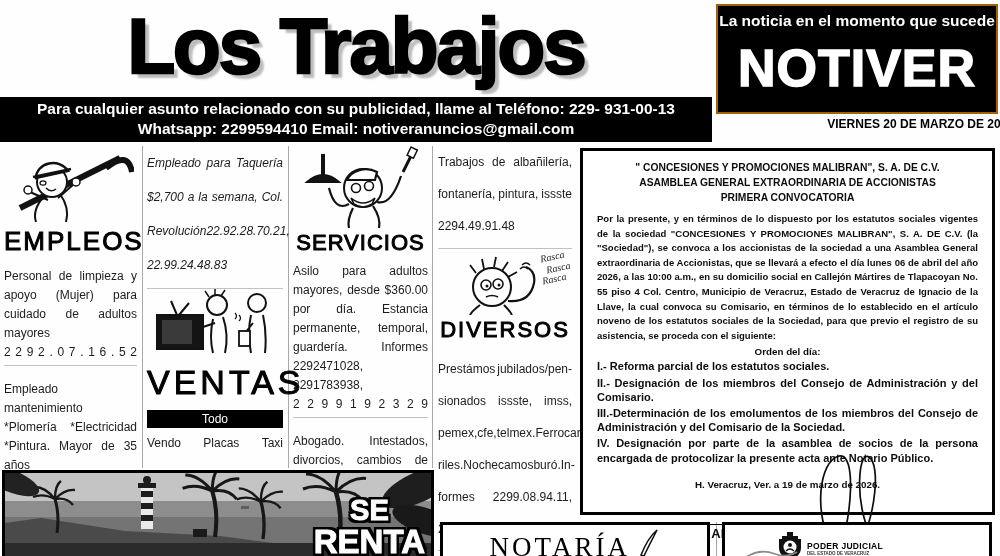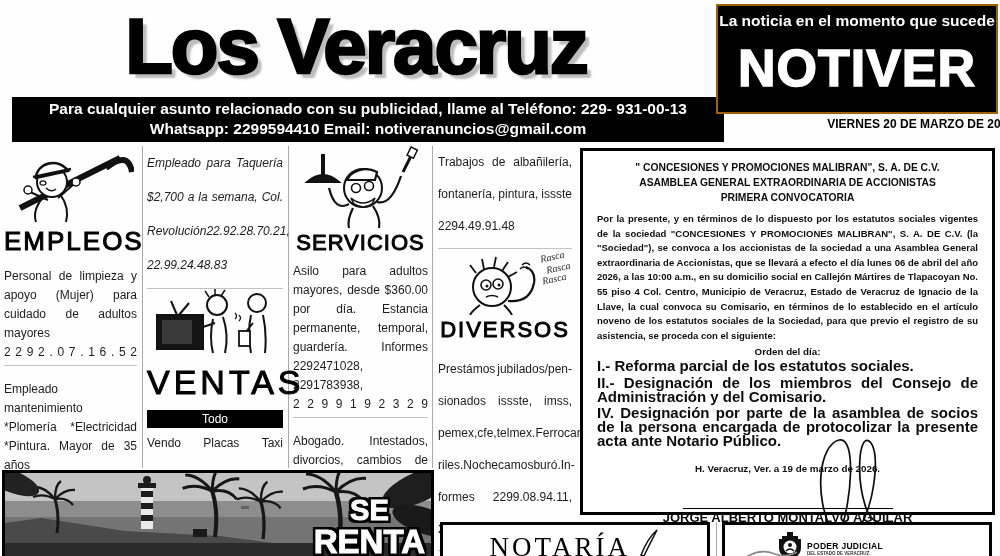--- a/index.html
+++ b/index.html
@@ -5,21 +5,21 @@
   * { margin:0; padding:0; box-sizing:border-box; }
   body { background:#e8e8e8; font-family:"Liberation Sans", sans-serif; }
   .page { position:relative; width:1000px; height:556px; background:#fefefe; overflow:hidden; color:#111; }
 
   
   .masthead { position:absolute; left:0; top:0; width:712px; height:97px; text-align:center; }
   .masthead-title {
     font-size:78px; font-weight:bold; letter-spacing:-2px; line-height:92px; color:#000;
     -webkit-text-stroke:2.5px #000; text-shadow:5px 5px 2px #bdbdbd;
   }
-  .contact-bar { position:absolute; left:12px; top:97px; width:712px; height:45px; background:#000;
+  .contact-bar { position:absolute; left:0; top:97px; width:712px; height:45px; background:#000;
     color:#fff; text-align:center; padding-top:2px; }
   .contact-bar div { font-weight:bold; font-size:15.5px; line-height:20px; }
 
   .notiver-unit { position:absolute; left:714px; top:0; width:286px; height:142px; }
   .notiver-box { position:absolute; left:2px; top:4px; width:282px; height:110px; background:#000;
     border:2px solid #a16207; text-align:center; }
   .notiver-tagline { color:#fff; font-weight:bold; font-size:15.5px; margin-top:6px; }
   .notiver-brand { color:#fff; font-weight:bold; font-size:52px; letter-spacing:1px; margin-top:8px;
     -webkit-text-stroke:1.5px #fff; }
   .notiver-date { position:absolute; left:14px; top:117px; width:286px; text-align:right;
@@ -52,21 +52,21 @@
     padding:2px 0; margin:4px 0 6px; }
   .rasca-note { position:absolute; font-family:"Liberation Serif", serif; font-style:italic;
     font-size:10px; color:#222; transform:rotate(-12deg); line-height:11px; }
 
   
   .legal { position:absolute; left:580px; top:148px; width:415px; height:367px;
     border:3px solid #000; background:#fff; padding:9px 14px; font-weight:bold; color:#0d0d0d; }
   .legal-title { text-align:center; font-size:10.3px; line-height:15px; }
   .legal-body { font-size:9.5px; line-height:14.6px; text-align:justify; margin-top:7px; }
   .orden-title { text-align:center; font-size:9.8px; margin-top:3px; }
-  .orden-item { font-size:15px; line-height:14.2px; text-align:justify; margin-top:2px; }
+  .orden-item { font-size:11px; line-height:14.2px; text-align:justify; margin-top:2px; }
   .sig-area { position:relative; height:92px; margin-top:4px; }
   .place-date { text-align:center; font-size:9.8px; margin-top:14px; }
   .sig-scribble { position:absolute; left:53%; top:-30px; }
   .sign-line { width:210px; border-top:1.5px solid #000; margin:34px auto 1px; }
   .signer-name { text-align:center; font-size:13px; }
   .signer-role { text-align:center; font-size:9.8px; }
 
   
   .photo-ad { position:absolute; left:2px; top:470px; width:432px; height:90px;
     border:3px solid #000; background:#888; }
@@ -91,21 +91,21 @@
   .poder-subtitle { font-size:4.5px; font-weight:bold; color:#333; }
 
   svg { display:block; }
 </style>
 </head>
 <body>
 
 <div class="page">
 
   <div class="masthead">
-    <div class="masthead-title">Los Veracruz</div>
+    <div class="masthead-title">Los Trabajos</div>
   </div>
   <div class="contact-bar">
     <div>Para cualquier asunto relacionado con su publicidad, llame al  Teléfono: 229- 931-00-13</div>
     <div>Whatsapp: 2299594410 Email: notiveranuncios@gmail.com</div>
   </div>
 
   <div class="notiver-unit">
     <div class="notiver-box">
       <div class="notiver-tagline">La noticia en el momento que sucede</div>
       <div class="notiver-brand">NOTIVER</div>
@@ -342,20 +342,21 @@
   </div>
 
   <div class="legal">
     <div class="legal-title">" CONCESIONES Y PROMOCIONES MALIBRAN", S. A. DE C.V.</div>
     <div class="legal-title">ASAMBLEA GENERAL EXTRAORDINARIA DE ACCIONISTAS</div>
     <div class="legal-title">PRIMERA CONVOCATORIA</div>
     <div class="legal-body">Por la presente, y en términos de lo dispuesto por los estatutos sociales vigentes de la sociedad "CONCESIONES Y PROMOCIONES MALIBRAN", S. A. DE C.V. (la "Sociedad"), se convoca a los accionistas de la sociedad a una Asamblea General extraordinaria de Accionistas, que se llevará a efecto el día lunes 06 de abril del año 2026, a las 10:00 a.m., en su domicilio social en Callejón Mártires de Tlapacoyan No. 55 piso 4 Col. Centro, Municipio de Veracruz, Estado de Veracruz de Ignacio de la Llave, la cual convoca su Comisario, en términos de lo establecido en el artículo noveno de los estatutos sociales de la Sociedad, para que previo el registro de su asistencia, se proceda con el siguiente:</div>
     <div class="orden-title">Orden del día:</div>
     <div class="orden-item">I.- Reforma parcial de los estatutos sociales.</div>
     <div class="orden-item">II.- Designación de los miembros del Consejo de Administración y del Comisario.</div>
+    <div class="orden-item">III.-Determinación de los emolumentos de los miembros del Consejo de Administración y del Comisario de la Sociedad.</div>
     <div class="orden-item">IV. Designación por parte de la asamblea de socios de la persona encargada de protocolizar la presente acta ante Notario Público.</div>
     <div class="sig-area">
       <div class="place-date">H. Veracruz, Ver. a 19 de marzo de 2026.</div>
       <svg class="sig-scribble" width="110" height="108" viewBox="0 0 110 108">
         <path d="M34 100 C 14 64, 20 12, 40 7 C 58 3, 52 70, 42 96 C 39 104, 54 106, 61 94 C 76 68, 82 16, 70 8 C 60 2, 57 42, 66 72 C 70 86, 80 94, 88 88" fill="none" stroke="#0d0d0d" stroke-width="1.7"></path>
         <path d="M22 99 q 7 -7 14 -1 q 7 6 14 -1 q 6 -6 12 0" fill="none" stroke="#0d0d0d" stroke-width="1.4"></path>
       </svg>
       <div class="sign-line"></div>
       <div class="signer-name">JORGE ALBERTO MONTALVO AGUILAR</div>
       <div class="signer-role">COMISARIO</div>

